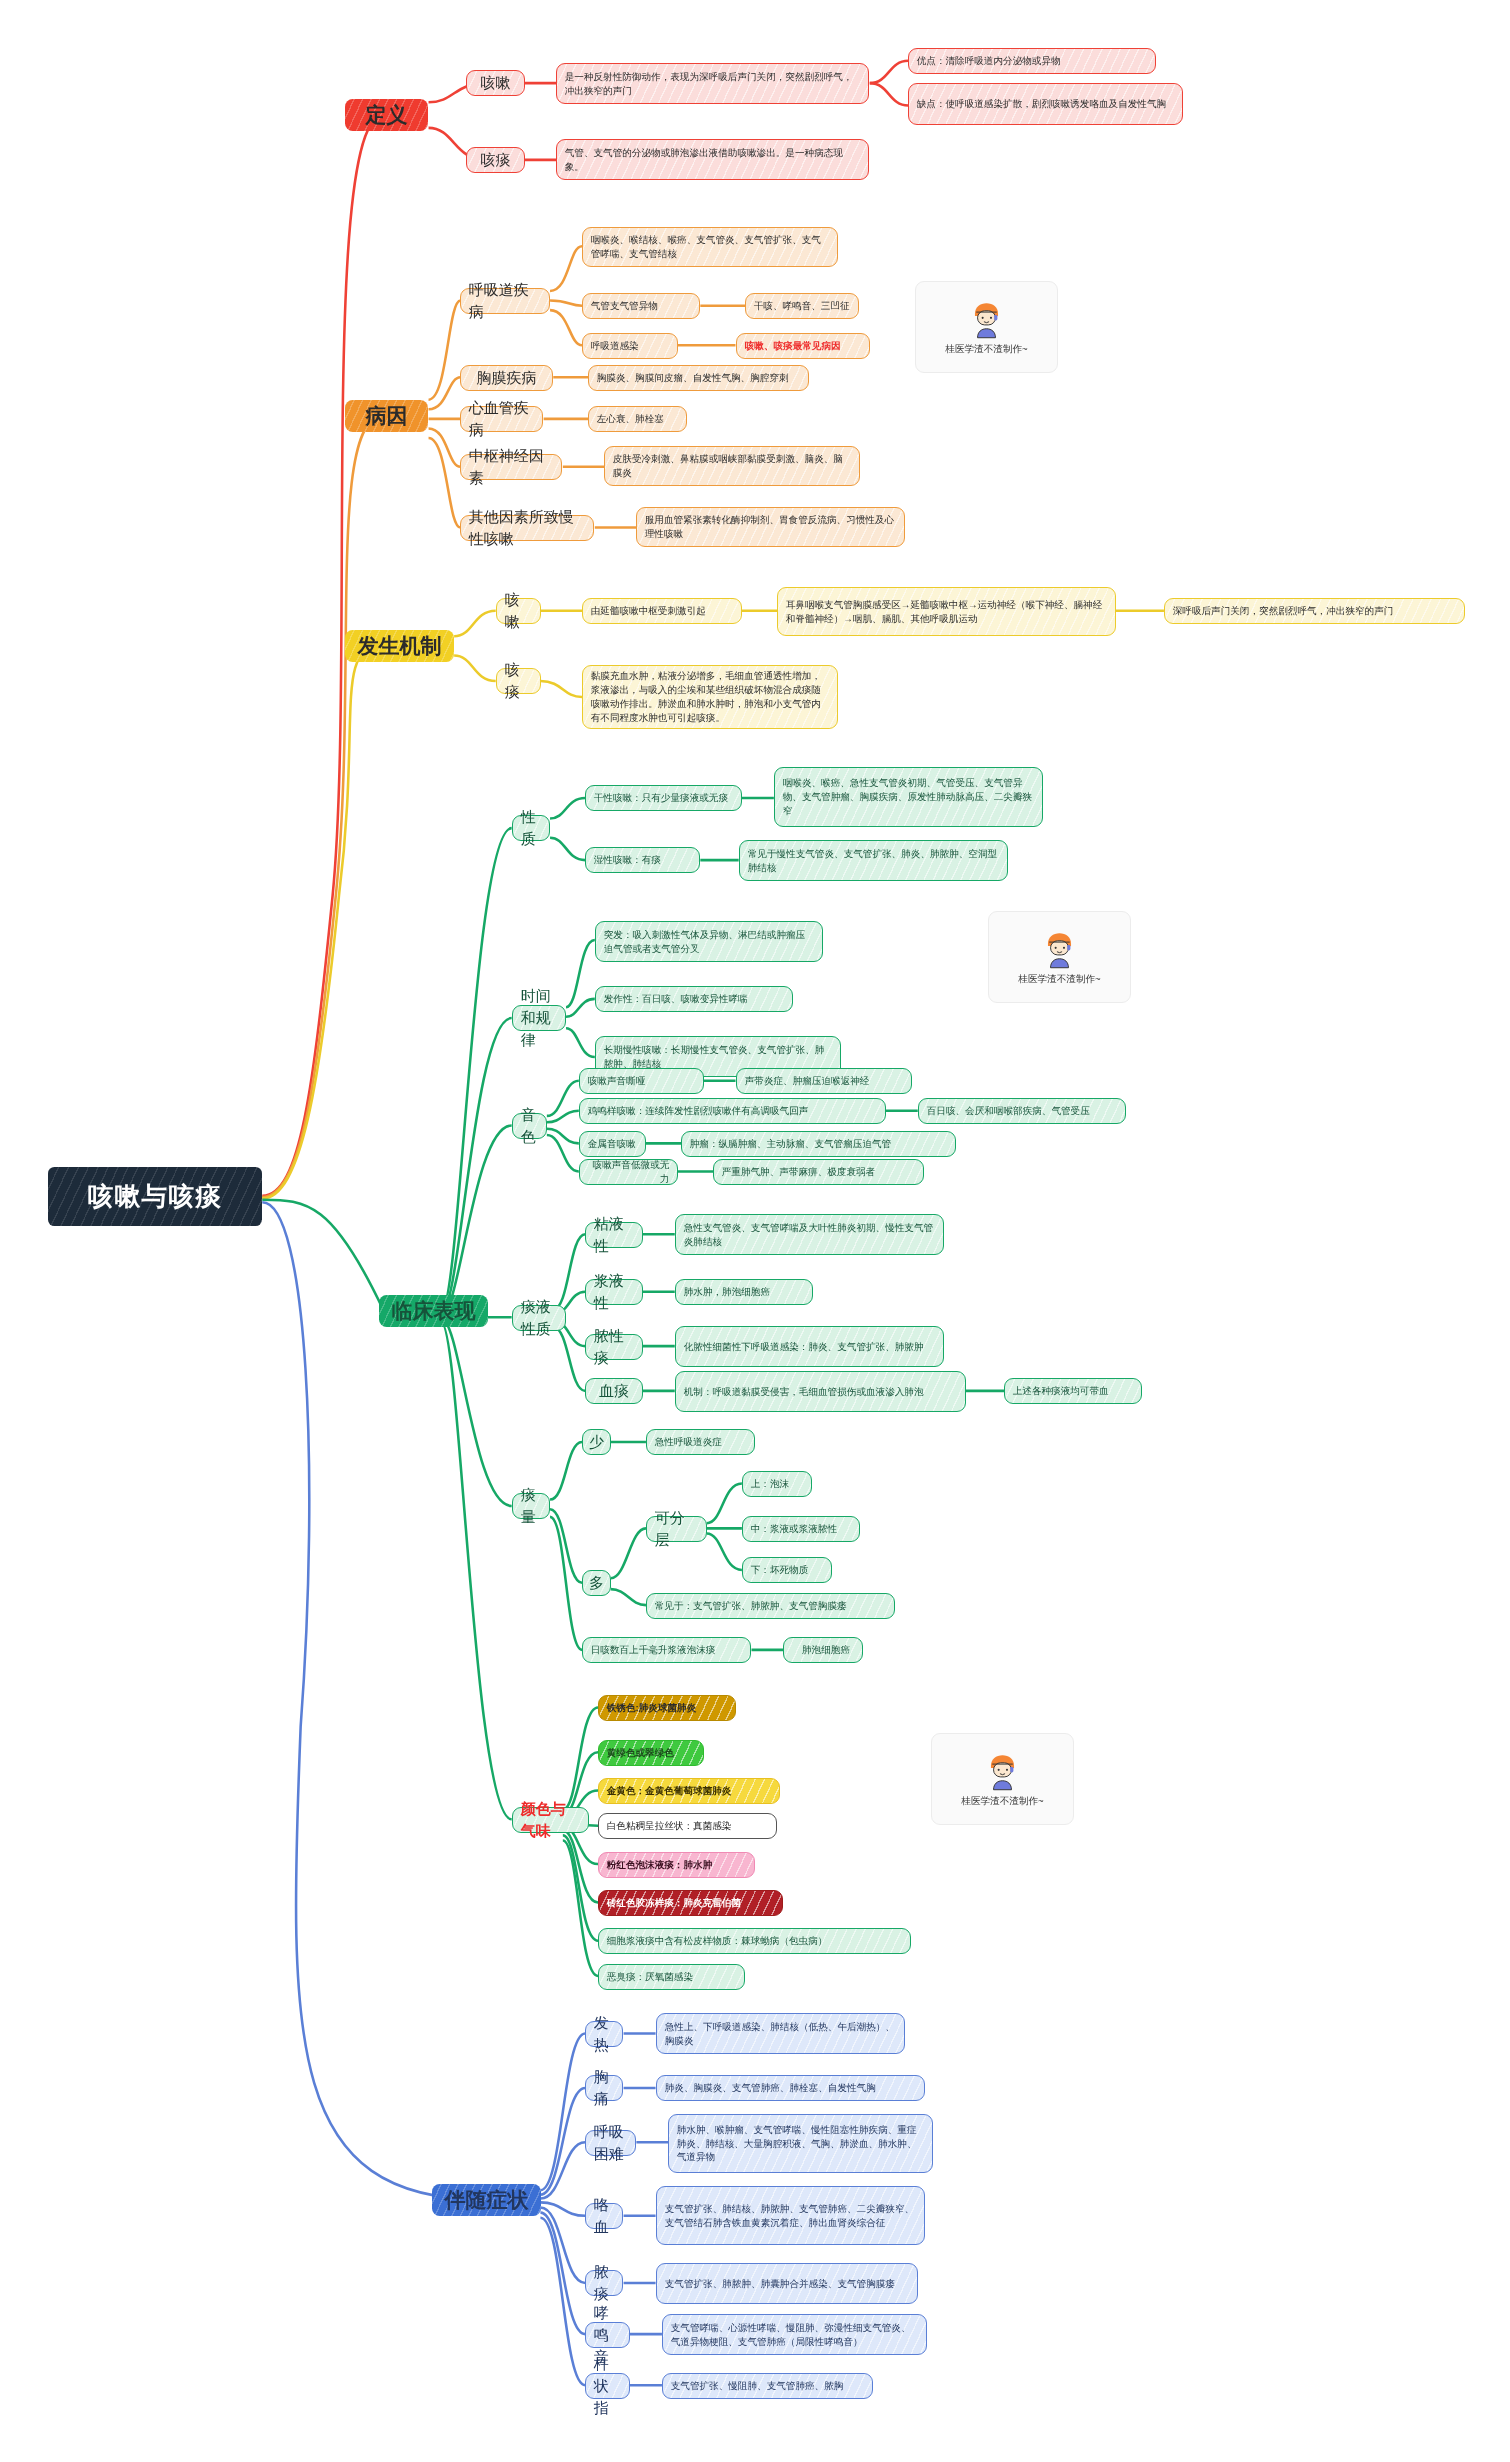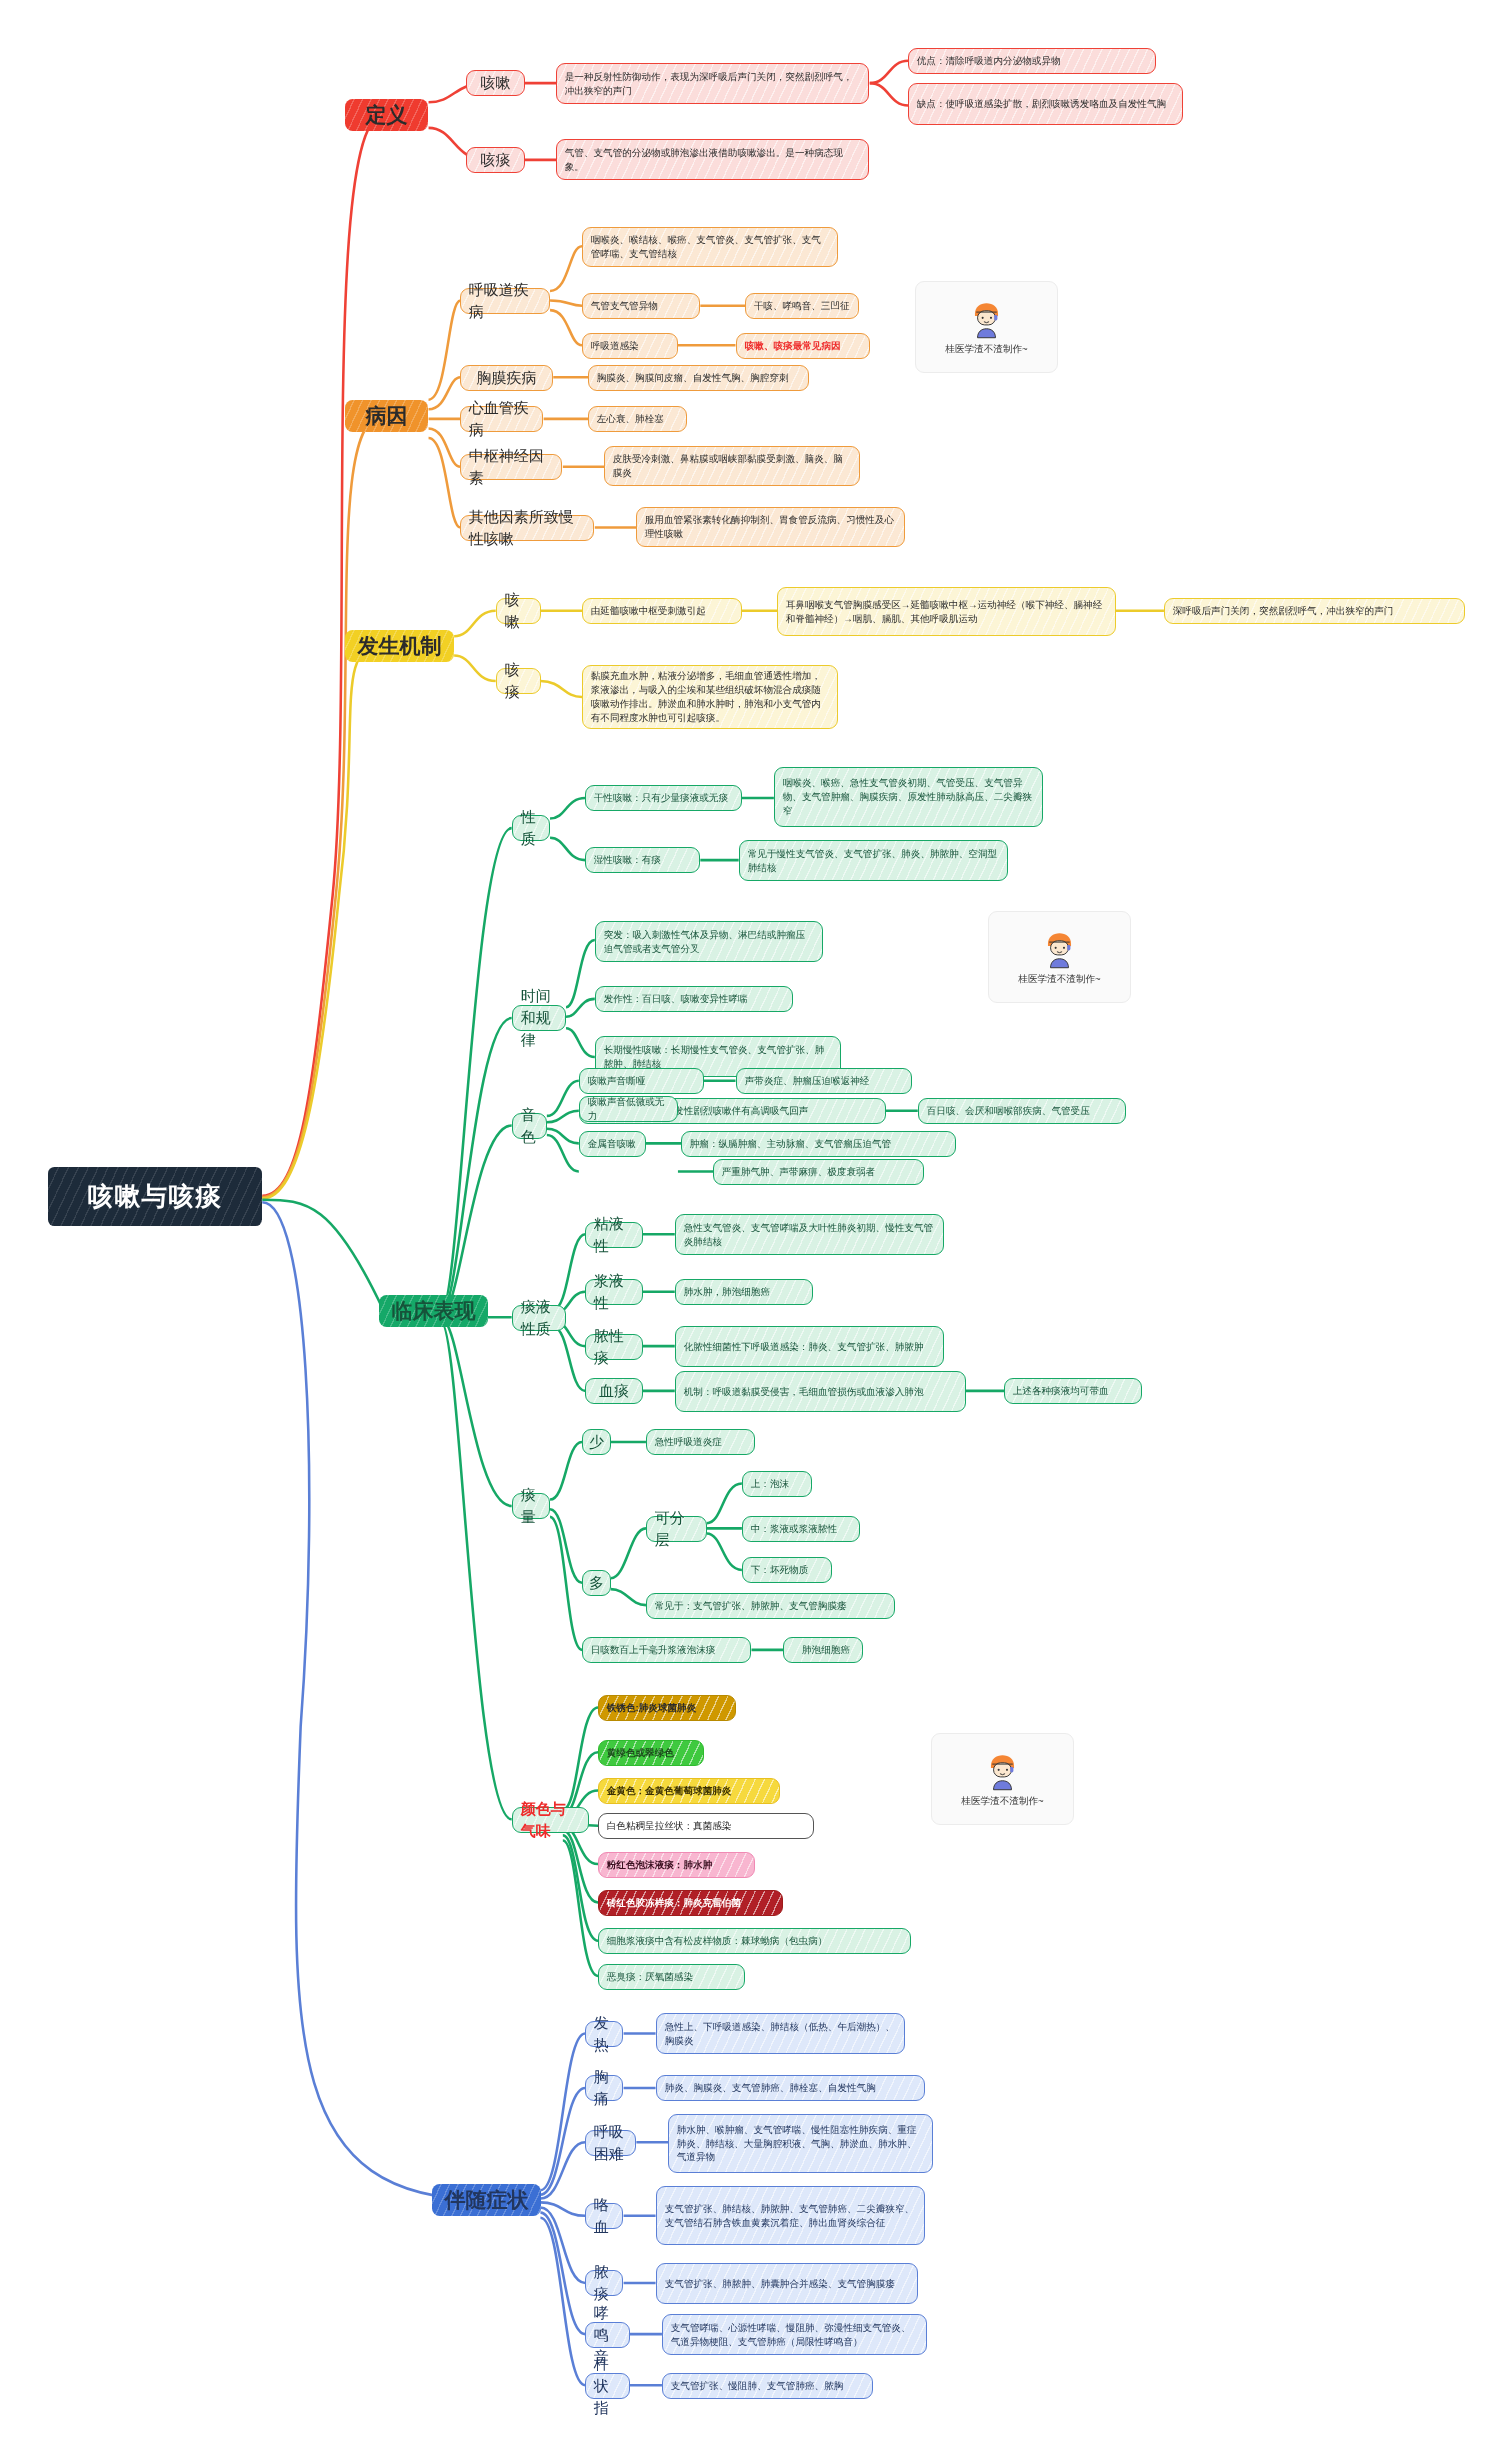--- a/index.html
+++ b/index.html
@@ -301,21 +301,21 @@
 </div>
 <div class="node b green" style="left:918px;top:1098px;width:208px;height:25.6px;">
   <span>百日咳、会厌和咽喉部疾病、气管受压</span>
 </div>
 <div class="node b green" style="left:579px;top:1131px;width:67px;height:25.6px;">
   <span>金属音咳嗽</span>
 </div>
 <div class="node b green" style="left:681px;top:1131px;width:275px;height:25.6px;">
   <span>肿瘤：纵膈肿瘤、主动脉瘤、支气管瘤压迫气管</span>
 </div>
-<div class="node b green" style="left:579px;top:1096px;width:99px;height:25.6px;">
+<div class="node b green" style="left:579px;top:1159px;width:99px;height:25.6px;text-align:right;">
   <span>咳嗽声音低微或无力</span>
 </div>
 <div class="node b green" style="left:713px;top:1159px;width:211px;height:25.6px;">
   <span>严重肺气肿、声带麻痹、极度衰弱者</span>
 </div>
 
 <div class="node b green lbl" style="left:512px;top:1305px;width:54px;height:25.6px;">
   <span>痰液性质</span>
 </div>
 <div class="node b green lbl" style="left:585px;top:1222px;width:58px;height:25.6px;">
@@ -385,21 +385,21 @@
 </div>
 <div class="node b c-rust" style="left:598px;top:1695px;width:138px;height:25.6px;">
   <span>铁锈色:肺炎球菌肺炎</span>
 </div>
 <div class="node b c-green" style="left:598px;top:1740px;width:106px;height:25.6px;">
   <span>黄绿色或翠绿色</span>
 </div>
 <div class="node b c-gold" style="left:598px;top:1778px;width:182px;height:25.6px;">
   <span>金黄色：金黄色葡萄球菌肺炎</span>
 </div>
-<div class="node b c-white" style="left:598px;top:1813px;width:216px;height:25.6px;align-items:flex-end;">
+<div class="node b c-white" style="left:598px;top:1813px;width:179px;height:25.6px;align-items:flex-end;">
   <span>白色粘稠呈拉丝状：真菌感染</span>
 </div>
 <div class="node b c-pink" style="left:598px;top:1852px;width:157px;height:25.6px;">
   <span>粉红色泡沫液痰：肺水肿</span>
 </div>
 <div class="node b c-brick" style="left:598px;top:1890px;width:185px;height:25.6px;">
   <span>砖红色胶冻样痰：肺炎克雷伯菌</span>
 </div>
 <div class="node b green" style="left:598px;top:1928px;width:313px;height:25.6px;">
   <span>细胞浆液痰中含有松皮样物质：棘球蚴病（包虫病）</span>

